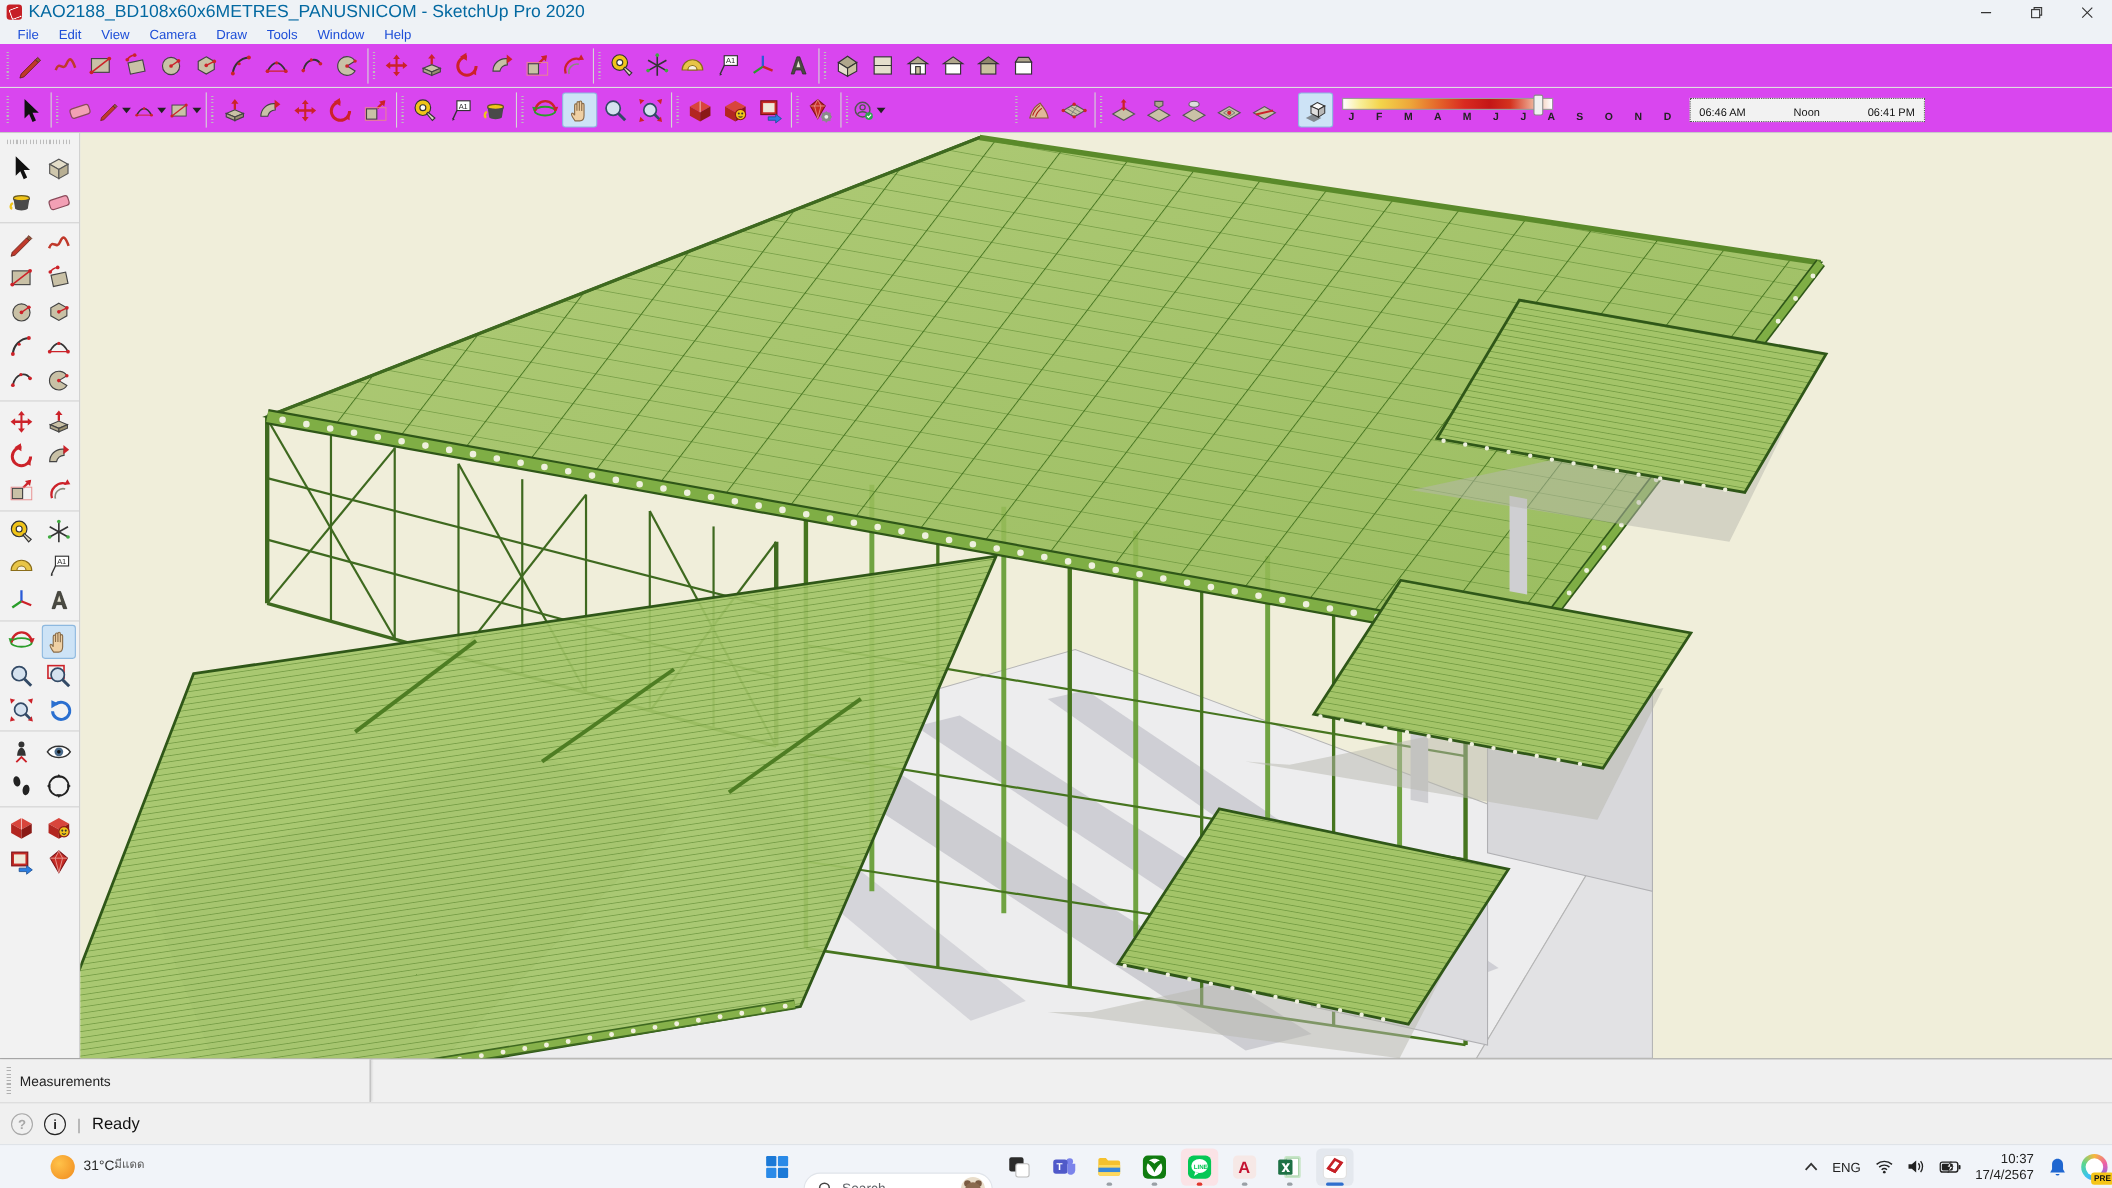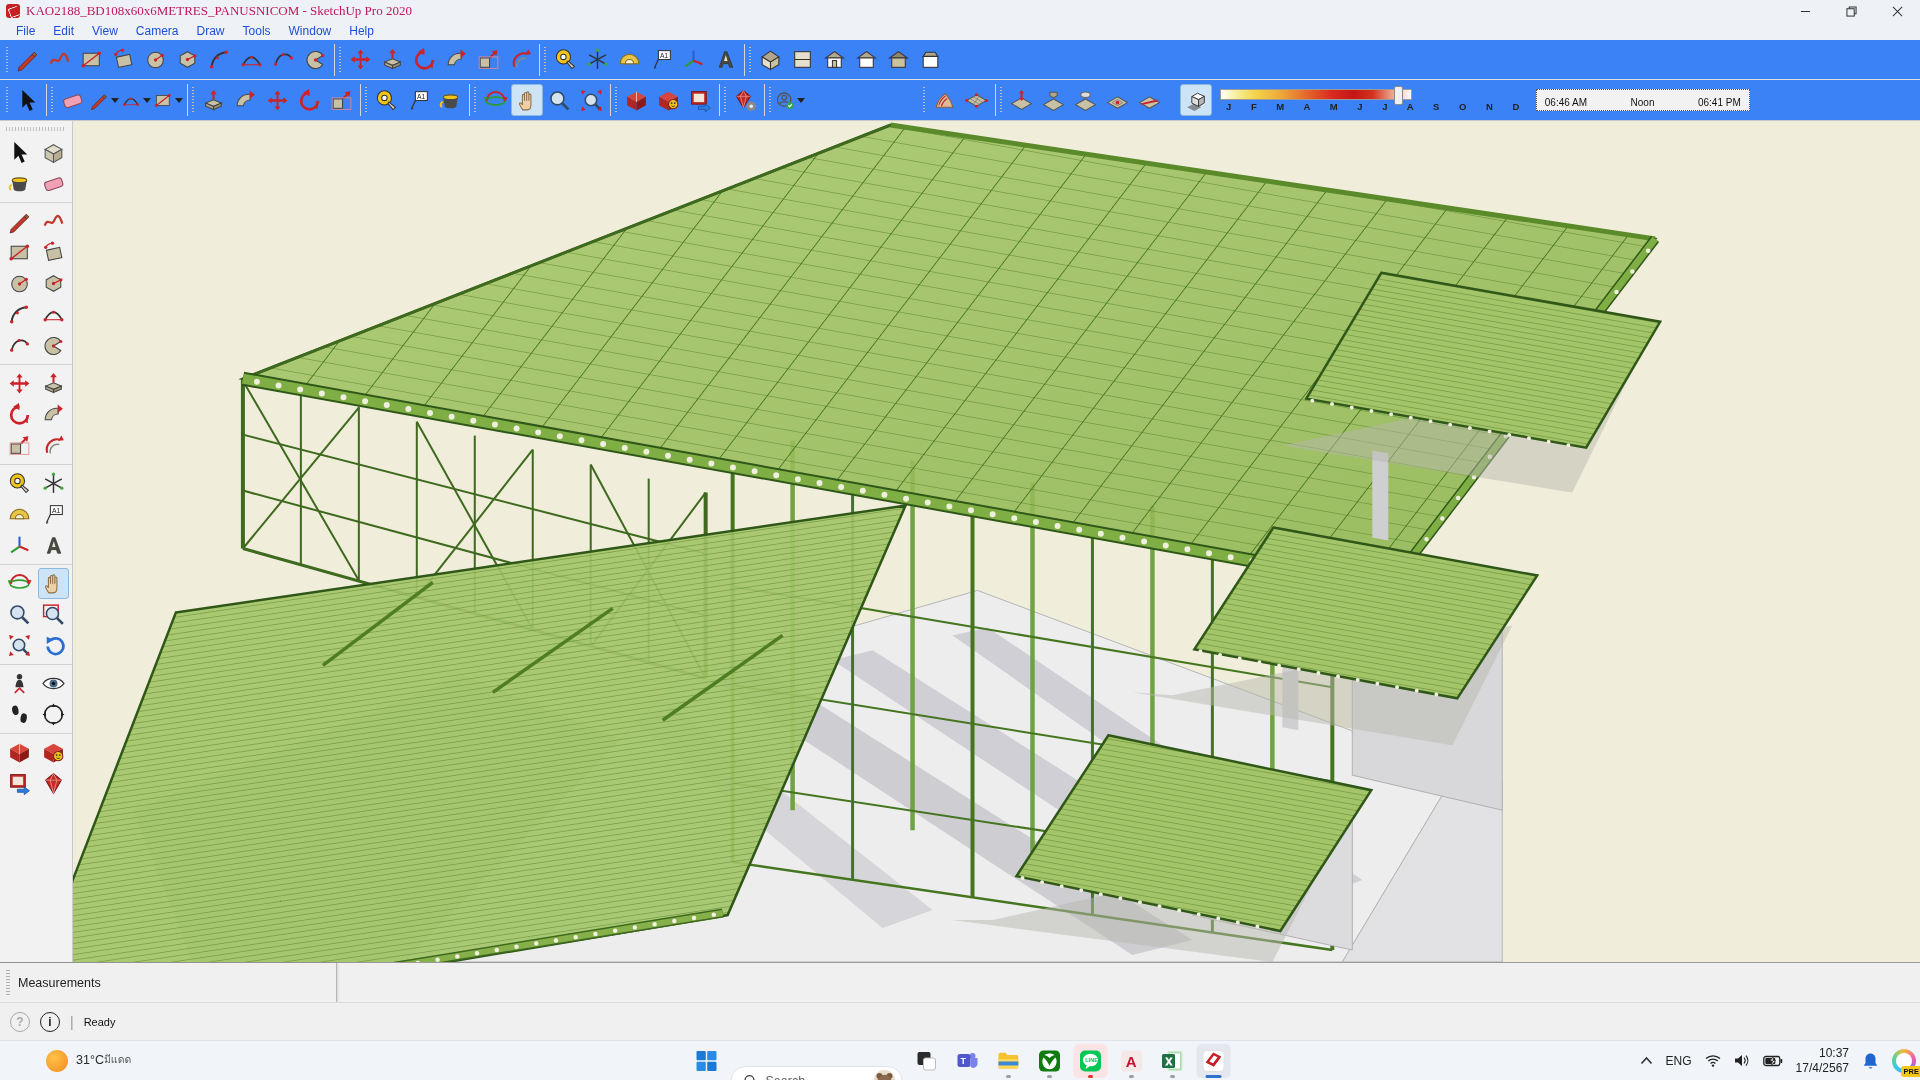--- a/index.html
+++ b/index.html
@@ -9,32 +9,32 @@
   .app { width:1920px; height:1080px; display:flex; flex-direction:column; }
 
   
   .titlebar { height:22px; background:#eef2f6; display:flex; align-items:center;
     padding-left:6px; flex:0 0 auto; }
   .su-logo { width:14px; height:14px; border-radius:3px; background:#c62026;
     position:relative; margin-right:6px; flex:0 0 auto; }
   .su-logo::after { content:""; position:absolute; left:3px; top:3px; width:8px; height:8px;
     border:1.6px solid #fff; border-right-color:transparent; border-radius:2px;
     transform:rotate(-20deg); }
-  .title-text { font-size:13px; color:#be185d;font-family:Liberation Serif, serif; }
+  .title-text { font-size:16px; color:#0369a1; }
   .win-controls { margin-left:auto; display:flex; height:100%; }
   .win-btn { width:46px; height:100%; display:flex; align-items:center; justify-content:center; }
   .win-btn svg { width:11px; height:11px; stroke:#333; stroke-width:1.1; fill:none; }
 
   
   .menubar { height:18px; background:#eef2f6; display:flex; align-items:center;
     padding-left:8px; gap:2px; flex:0 0 auto; }
   .menu-item { padding:1px 8px; font-size:12px; color:#1d4ed8; }
 
   
-  .toolbar { background:#3b82f6; display:flex; align-items:center; padding:2px 2px;
+  .toolbar { background:#d946ef; display:flex; align-items:center; padding:2px 2px;
     border-bottom:1px solid #e0e0e0; flex:0 0 auto; }
   .toolbar.row1 { height:40px; }
   .toolbar.row2 { height:41px; border-bottom:1px solid #c9c9c9; }
   .tgroup { display:flex; align-items:center; padding:0 3px; position:relative; }
   .toolbar .tgroup { border-left:1px solid #d6d6d6; }
   .toolbar .tgroup:first-child { border-left:none; }
   .toolbar .tgroup::before { content:""; width:3px; height:26px; margin-right:3px;
     background:repeating-linear-gradient(#bdbdbd 0 1px, transparent 1px 3px);
     background-size:2px 100%; background-repeat:no-repeat; background-position:center; }
   .tbtn { width:32px; height:32px; border:1px solid transparent; background:transparent;
@@ -82,21 +82,21 @@
   .measure-grip { width:4px; height:26px; margin:0 8px 0 6px;
     background:repeating-linear-gradient(#b0b0b0 0 1px, transparent 1px 3px); }
   .measure-label { font-size:12.5px; color:#222; }
   .statusbar { height:38px; background:#f0f0f0; display:flex; align-items:center; gap:10px;
     padding-left:10px; border-top:1px solid #dadada; flex:0 0 auto; }
   .status-circle { width:20px; height:20px; border-radius:50%; display:flex; align-items:center;
     justify-content:center; font-size:12px; font-weight:bold; }
   .status-circle.dim { border:1.5px solid #a8a8a8; color:#a8a8a8; }
   .status-circle.dark { border:1.5px solid #222; color:#222; }
   .status-sep { color:#999; font-size:14px; }
-  .status-ready { font-size:11px; color:#111; }
+  .status-ready { font-size:15px; color:#111; }
 
   
   .taskbar { height:40px; background:#f1f4f9; border-top:1px solid #dfe3e8; position:relative;
     display:flex; align-items:center; flex:0 0 auto; }
   .weather { position:absolute; left:46px; display:flex; align-items:center; gap:8px; }
   .sun { width:22px; height:22px; border-radius:50%;
     background:radial-gradient(circle at 35% 35%, #ffc24a, #f08a1d); }
   .weather-texts { display:flex; flex-direction:row; line-height:1.15; }
   .weather-temp { font-size:12.5px; color:#2a2a2a; }
   .weather-cond { font-size:10.5px; color:#555; }

